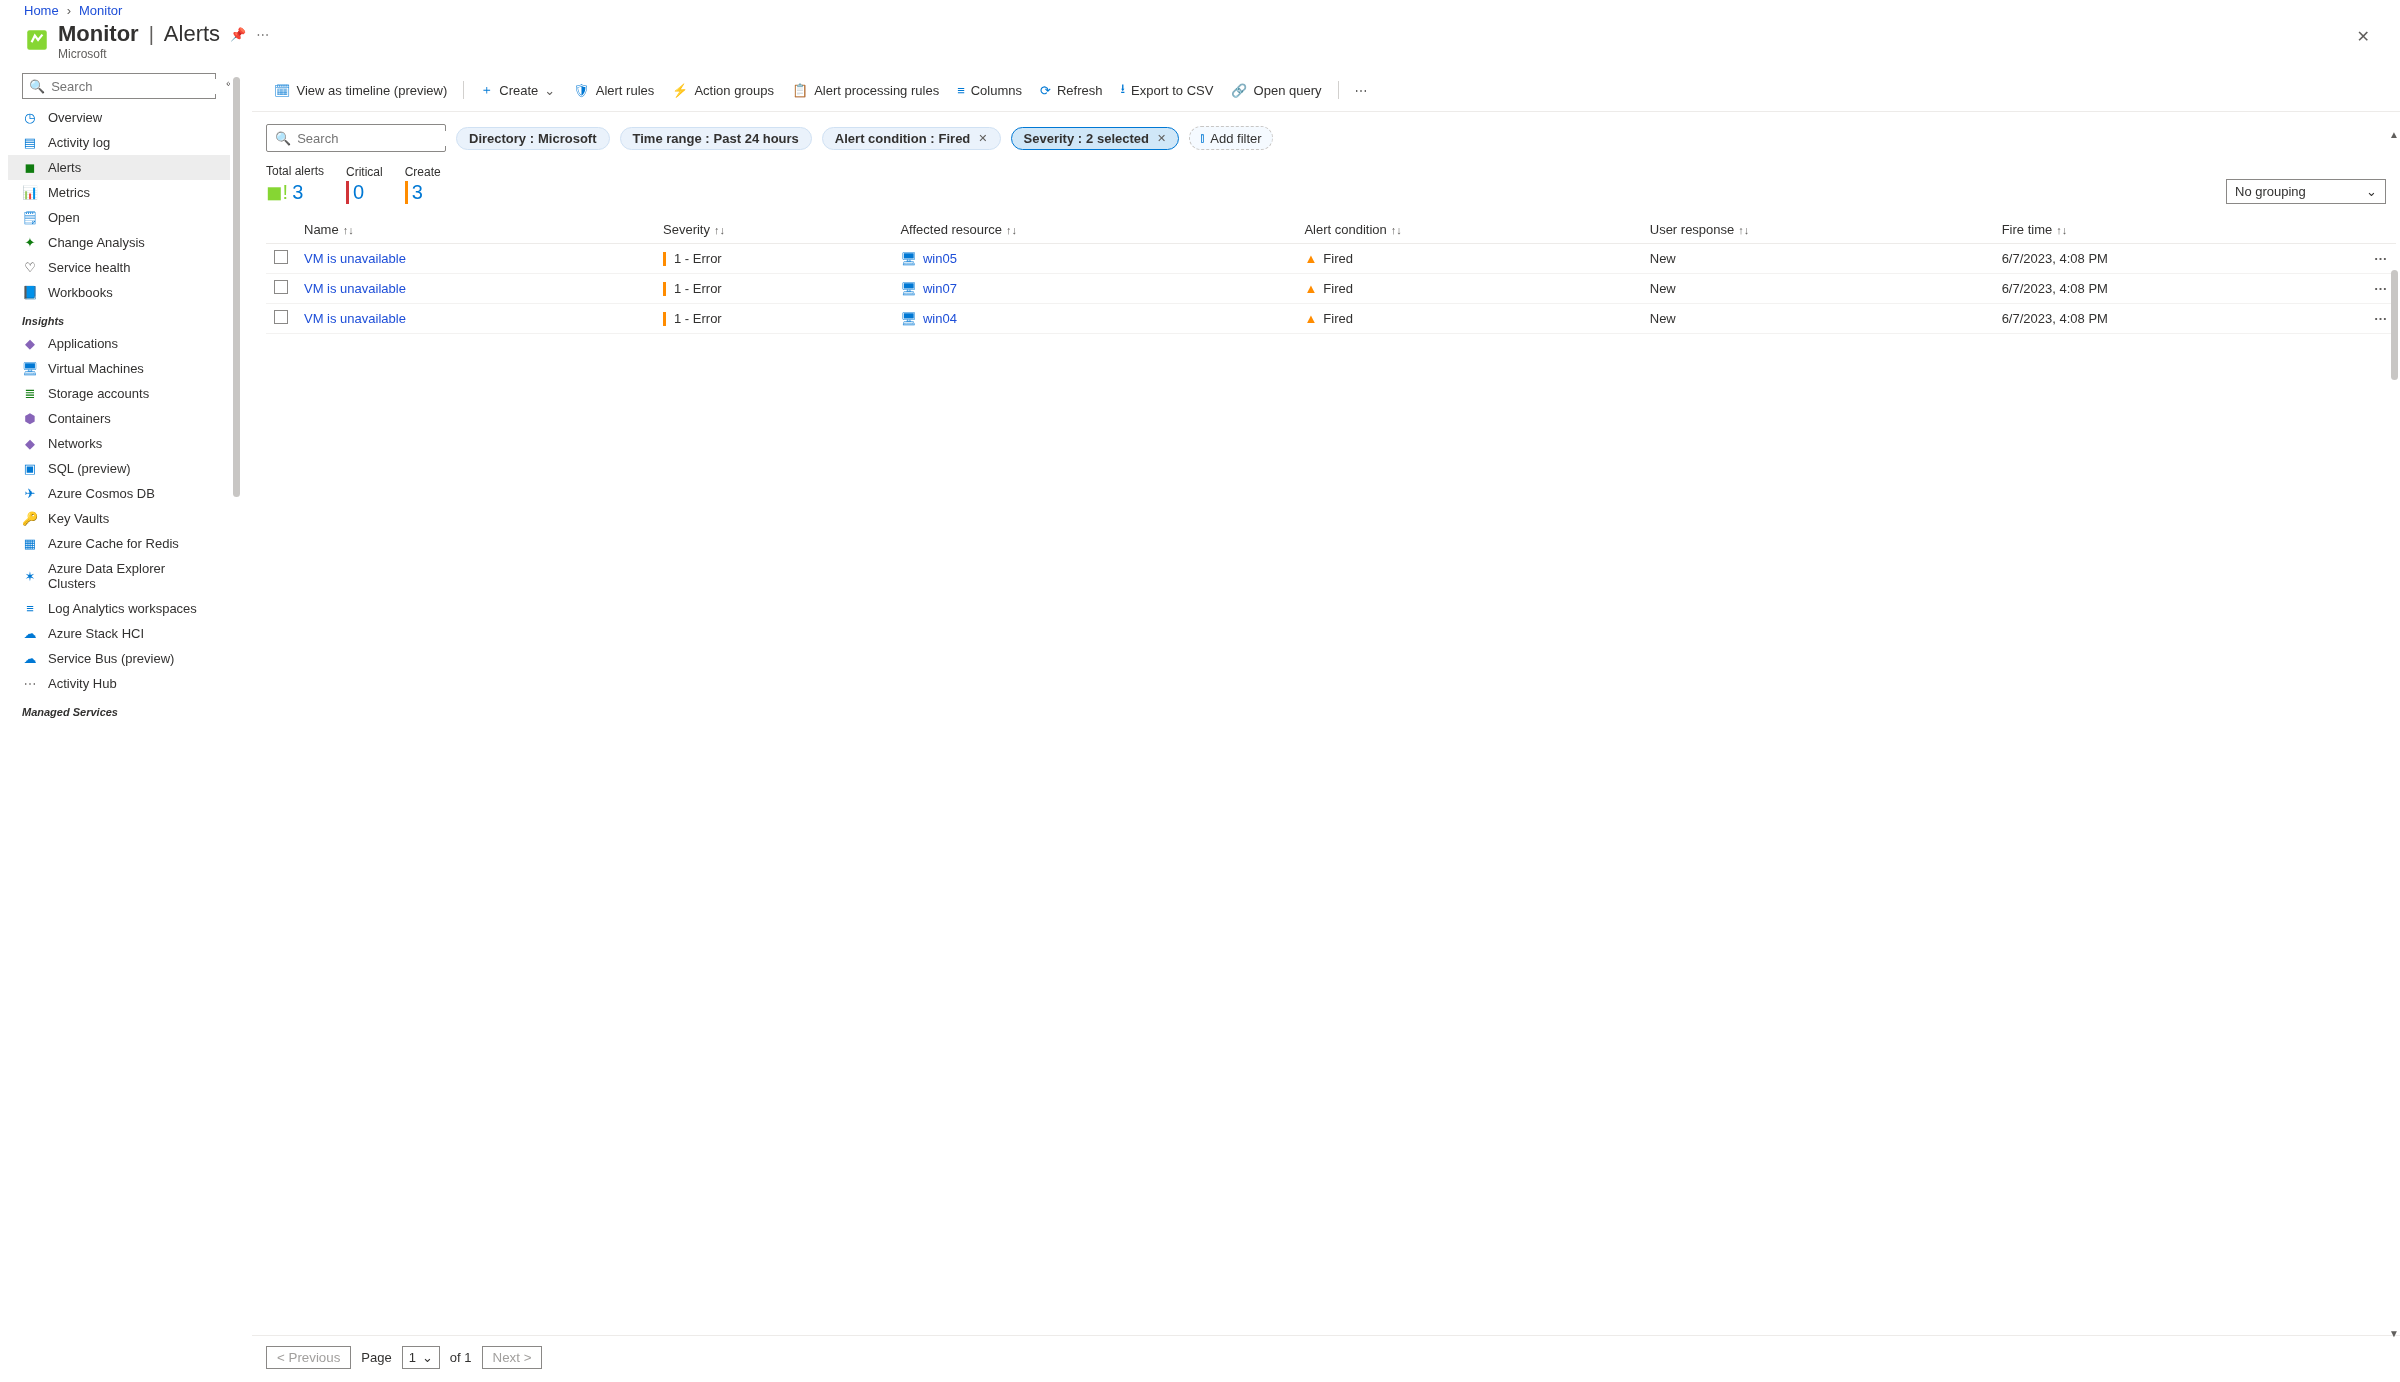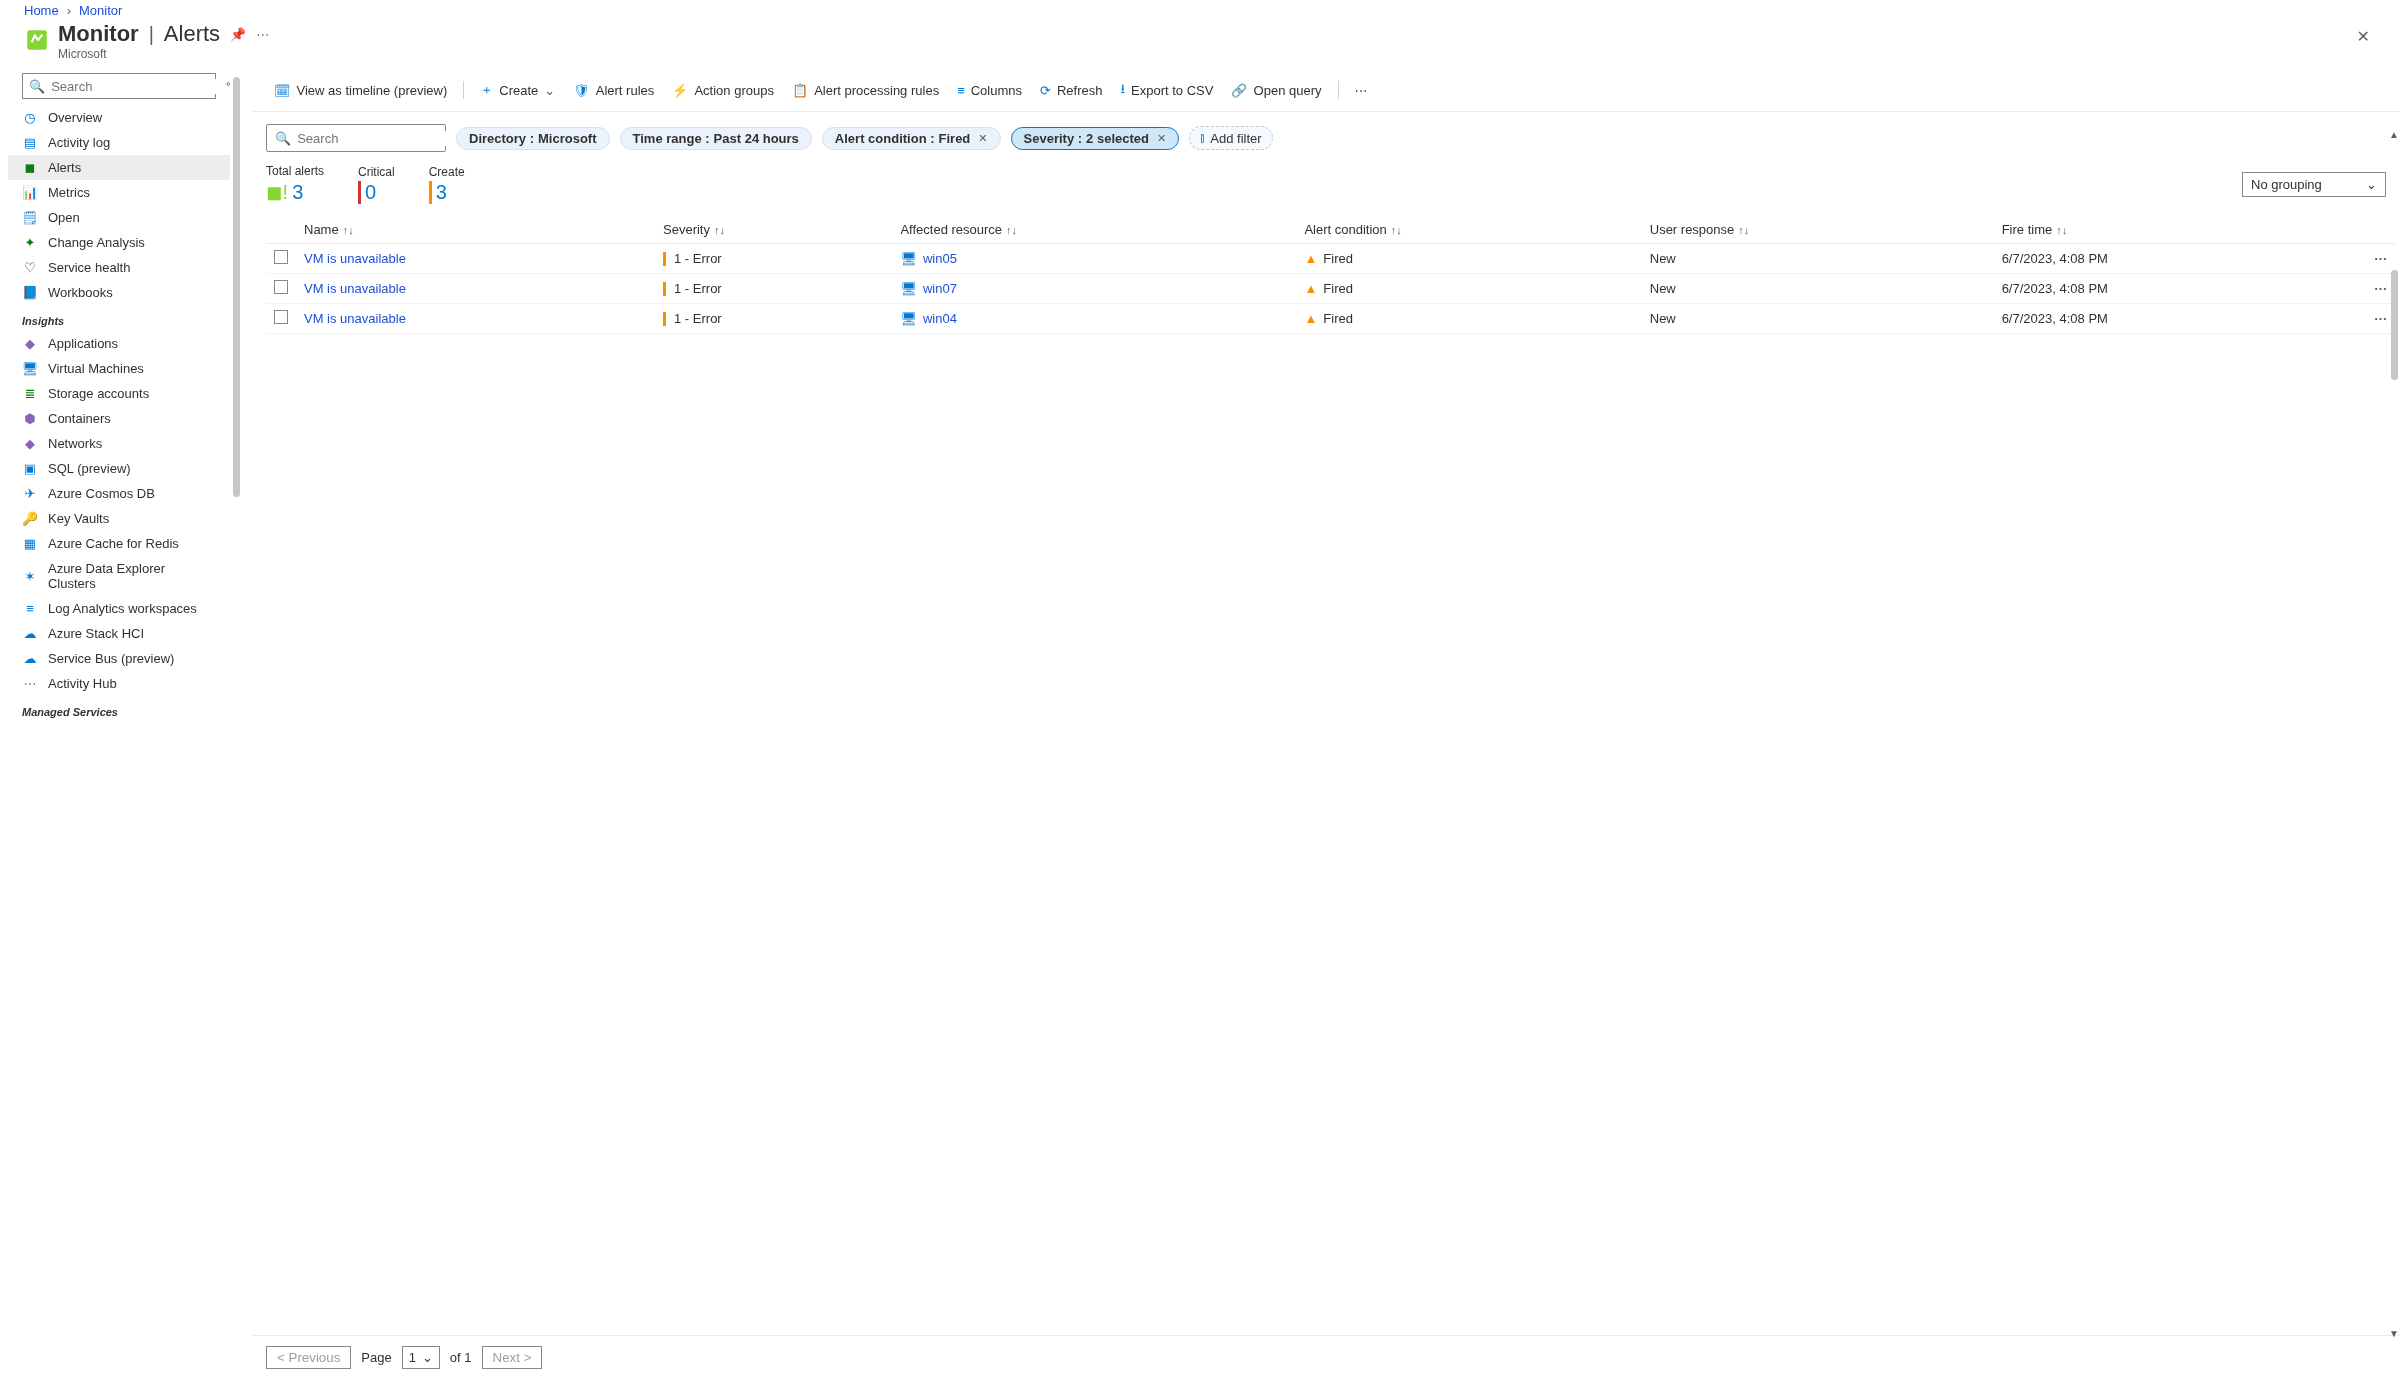--- a/index.html
+++ b/index.html
@@ -42,27 +42,27 @@
   .filter-row { display:flex; align-items:center; gap:10px; padding:12px 14px 8px; flex-wrap:wrap; }
   .content-search { display:flex; align-items:center; border:1px solid #8a8886; border-radius:2px; height:28px; padding:0 8px; gap:6px; width:180px; }
   .content-search input { border:none; outline:none; font-size:13px; flex:1; }
   .pill { display:flex; align-items:center; gap:4px; background:#eaf2fb; border:1px solid #d0e1f3; border-radius:14px; padding:3px 12px; font-size:13px; cursor:pointer; }
   .pill.selected { background:#d0e7f8; border-color:#0078d4; }
   .pill .key { color:#323130;font-weight:bold; }
   .pill .val { font-weight:600; }
   .pill .xclose { color:#605e5c; font-size:11px; padding-left:4px; }
   .add-filter { display:flex; align-items:center; gap:6px; border:1px dashed #c8c6c4; border-radius:14px; padding:3px 10px; background:#f5faff; cursor:pointer; font-size:13px; }
 
-  .summary-row { display:flex; align-items:center; padding:4px 14px 12px; gap:34px; }
+  .summary-row { display:flex; align-items:flex-end; padding:4px 14px 12px; gap:22px; }
   .summary-block .lab { font-size:12px; color:#323130; }
   .summary-block .val { font-size:20px; display:flex; align-items:center; gap:4px; margin-top:2px; }
   .badge-green { color:#107c10; }
   .bar-red { border-left:3px solid #d13438; padding-left:4px; color:#0078d4; }
   .bar-orange { border-left:3px solid #ff8c00; padding-left:4px; color:#0078d4; }
-  .grouping-dd { margin-left:auto; border:1px solid #8a8886; padding:4px 8px; width:144px; display:flex; align-items:center; justify-content:space-between; cursor:pointer; font-size:13px; }
+  .grouping-dd { margin-left:auto; border:1px solid #8a8886; padding:4px 8px; width:160px; display:flex; align-items:center; justify-content:space-between; cursor:pointer; font-size:13px; }
 
   .table-wrap { flex:1; overflow:auto; padding:0 4px 0 14px; }
   table { width:100%; border-collapse:collapse; }
   th { text-align:left; font-weight:400; font-size:13px; color:#323130; padding:6px 8px; border-bottom:1px solid #edebe9; }
   th .sort { color:#605e5c; font-size:11px; padding-left:4px; }
   td { padding:6px 8px; border-bottom:1px solid #f3f2f1; font-size:13px; vertical-align:middle; }
   .chk { width:14px; height:14px; border:1px solid #8a8886; display:inline-block; }
   .sev-bar { display:inline-block; width:3px; height:14px; background:#ff8c00; vertical-align:middle; margin-right:8px; }
   .res-icon { color:#0078d4; margin-right:6px; }
   .warn-icon { color:#ff8c00; margin-right:6px; }

